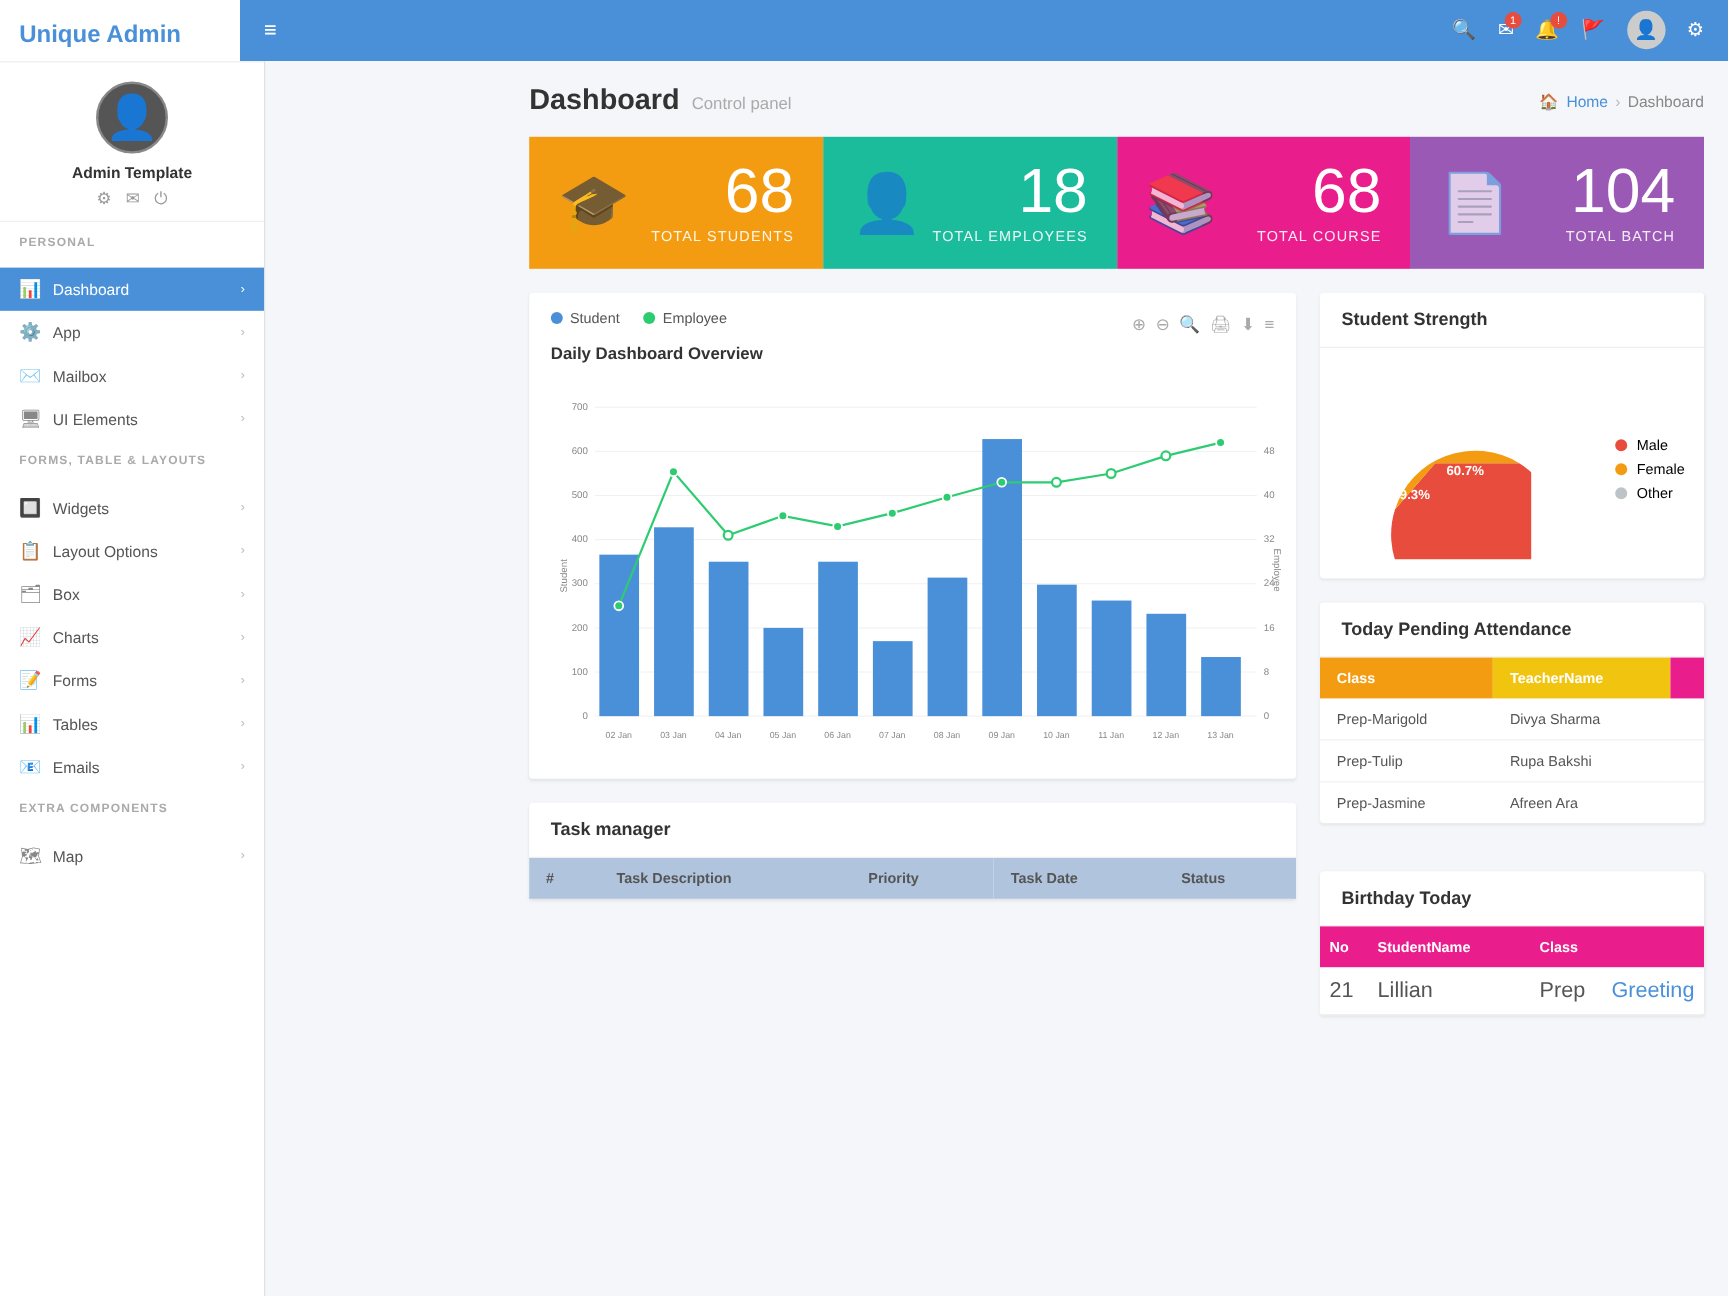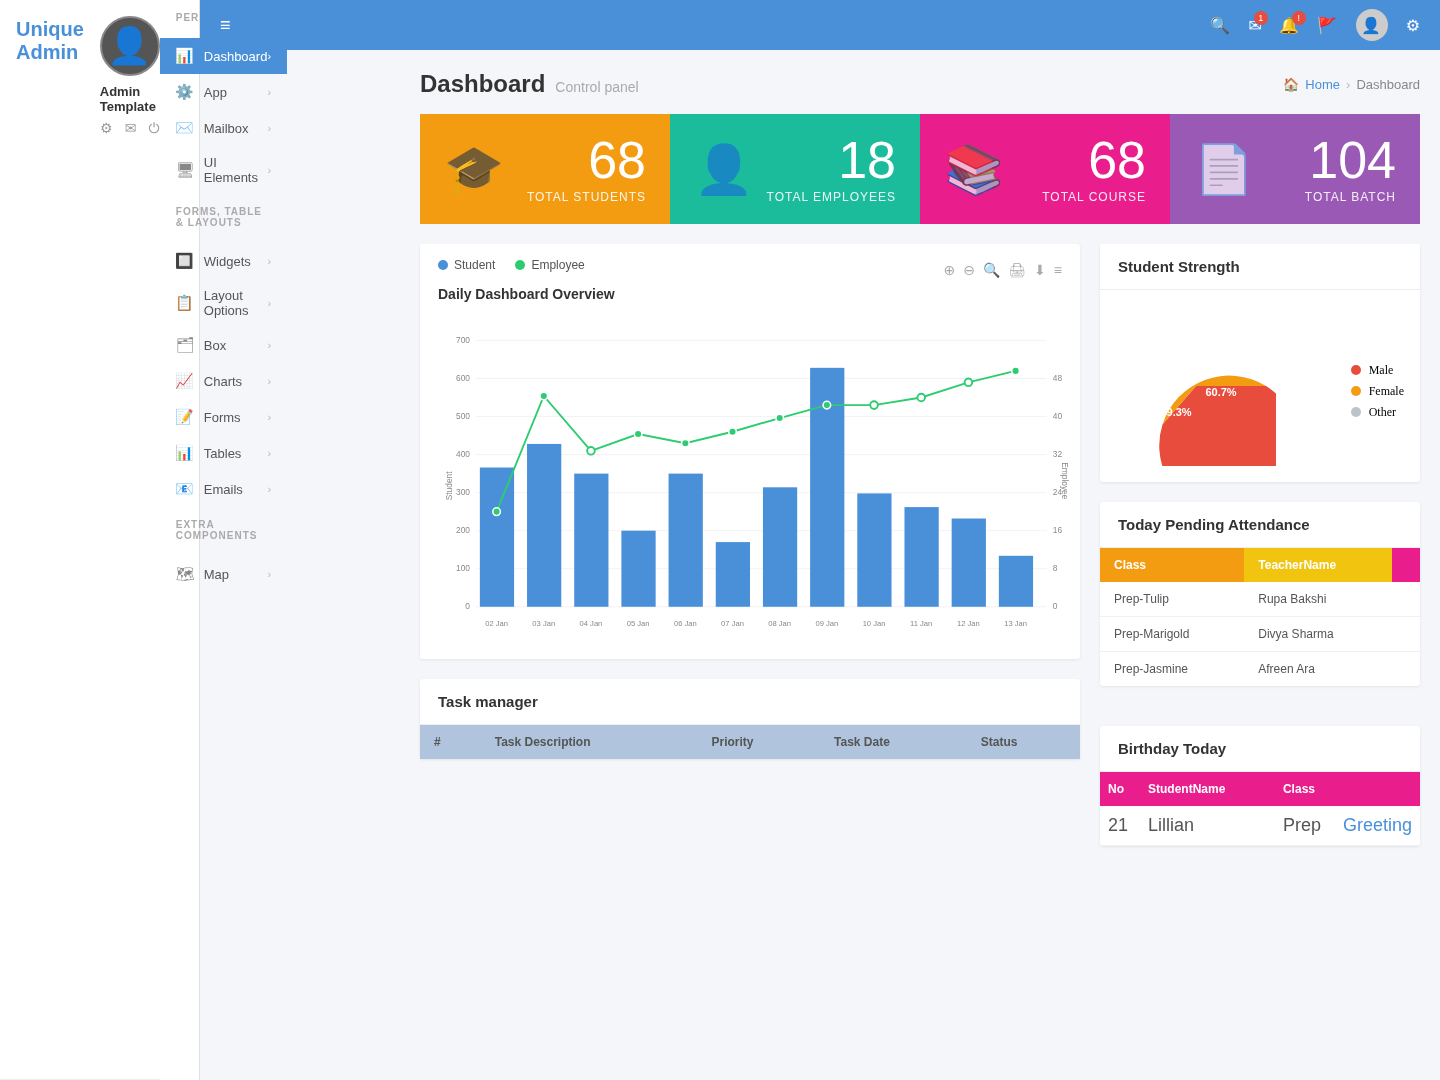--- a/index.html
+++ b/index.html
@@ -1,26 +1,26 @@
 <!DOCTYPE html>
 <html><head>
   <meta charset="utf-8">
   <style>
     * { box-sizing: border-box; margin: 0; padding: 0; }
     body { font-family: 'Segoe UI', Arial, sans-serif; background: #f4f6f9; display: flex; min-height: 1080px; }
 
     
     #sidebar {
-      width: 200px;
+      width: 221px;
       min-height: 1080px;
       background: #fff;
       border-right: 1px solid #e0e0e0;
       flex-shrink: 0;
       display: flex;
-      flex-direction: row;
+      flex-direction: column;
     }
     .sidebar-brand {
       padding: 18px 16px 10px;
       border-bottom: 1px solid #eee;
     }
     .sidebar-brand .brand-text {
       font-size: 20px;
       font-weight: 700;
       color: #333;
     }
@@ -149,21 +149,21 @@
 
     
     .chart-wrapper { position: relative; }
     .chart-controls { display: flex; gap: 8px; align-items: center; }
     .chart-controls span { color: #aaa; font-size: 14px; cursor: pointer; }
     .legend-controls { display: flex; align-items: center; justify-content: space-between; }
 
     
     .pie-section { padding: 16px; }
     .pie-legend { display: flex; flex-direction: column; gap: 6px; margin-top: 10px; }
-    .pie-legend-item { display: flex; align-items: center; gap: 8px; font-size: 12px; font-family: Liberation Serif, serif; }
+    .pie-legend-item { display: flex; align-items: center; gap: 8px; font-size: 12px; }
     .pie-legend-dot { width: 10px; height: 10px; border-radius: 50%; }
 
     
     .attendance-section { padding: 0; }
     .att-table { width: 100%; border-collapse: collapse; }
     .att-table th {
       padding: 10px 14px;
       text-align: left; font-size: 12px; font-weight: 600; color: #fff;
     }
     .att-table th.orange-bg { background: #f39c12; }
@@ -548,27 +548,27 @@
           <table class="att-table">
             <thead>
               <tr>
                 <th class="orange-bg">Class</th>
                 <th class="yellow-bg">TeacherName</th>
                 <th class="pink-bg" style="width:8px;"></th>
               </tr>
             </thead>
             <tbody>
               <tr>
-                <td>Prep-Tulip</td>
-                <td>Rupa Bakshi</td>
+                <td>Prep-Marigold</td>
+                <td>Divya Sharma</td>
                 <td></td>
               </tr>
               <tr>
-                <td>Prep-Marigold</td>
-                <td>Divya Sharma</td>
+                <td>Prep-Tulip</td>
+                <td>Rupa Bakshi</td>
                 <td></td>
               </tr>
               <tr>
                 <td>Prep-Jasmine</td>
                 <td>Afreen Ara</td>
                 <td></td>
               </tr>
             </tbody>
           </table>
         </div>

